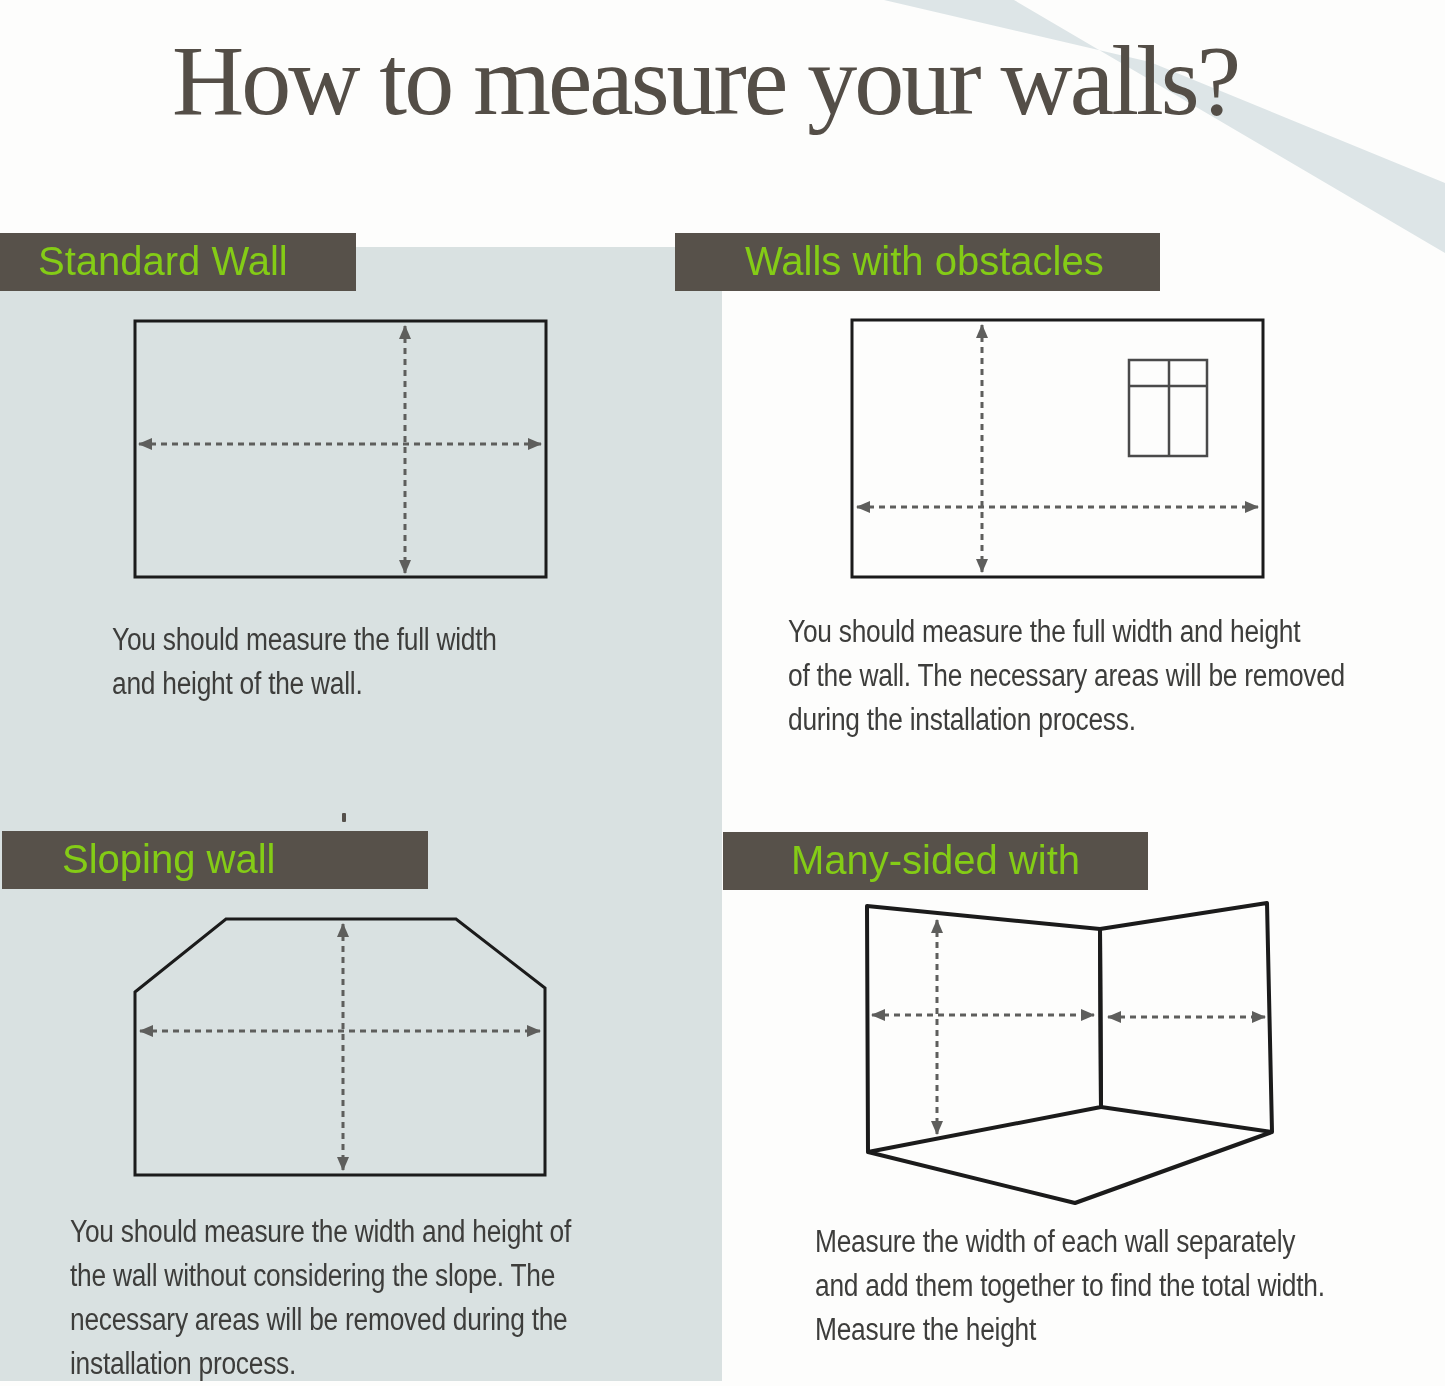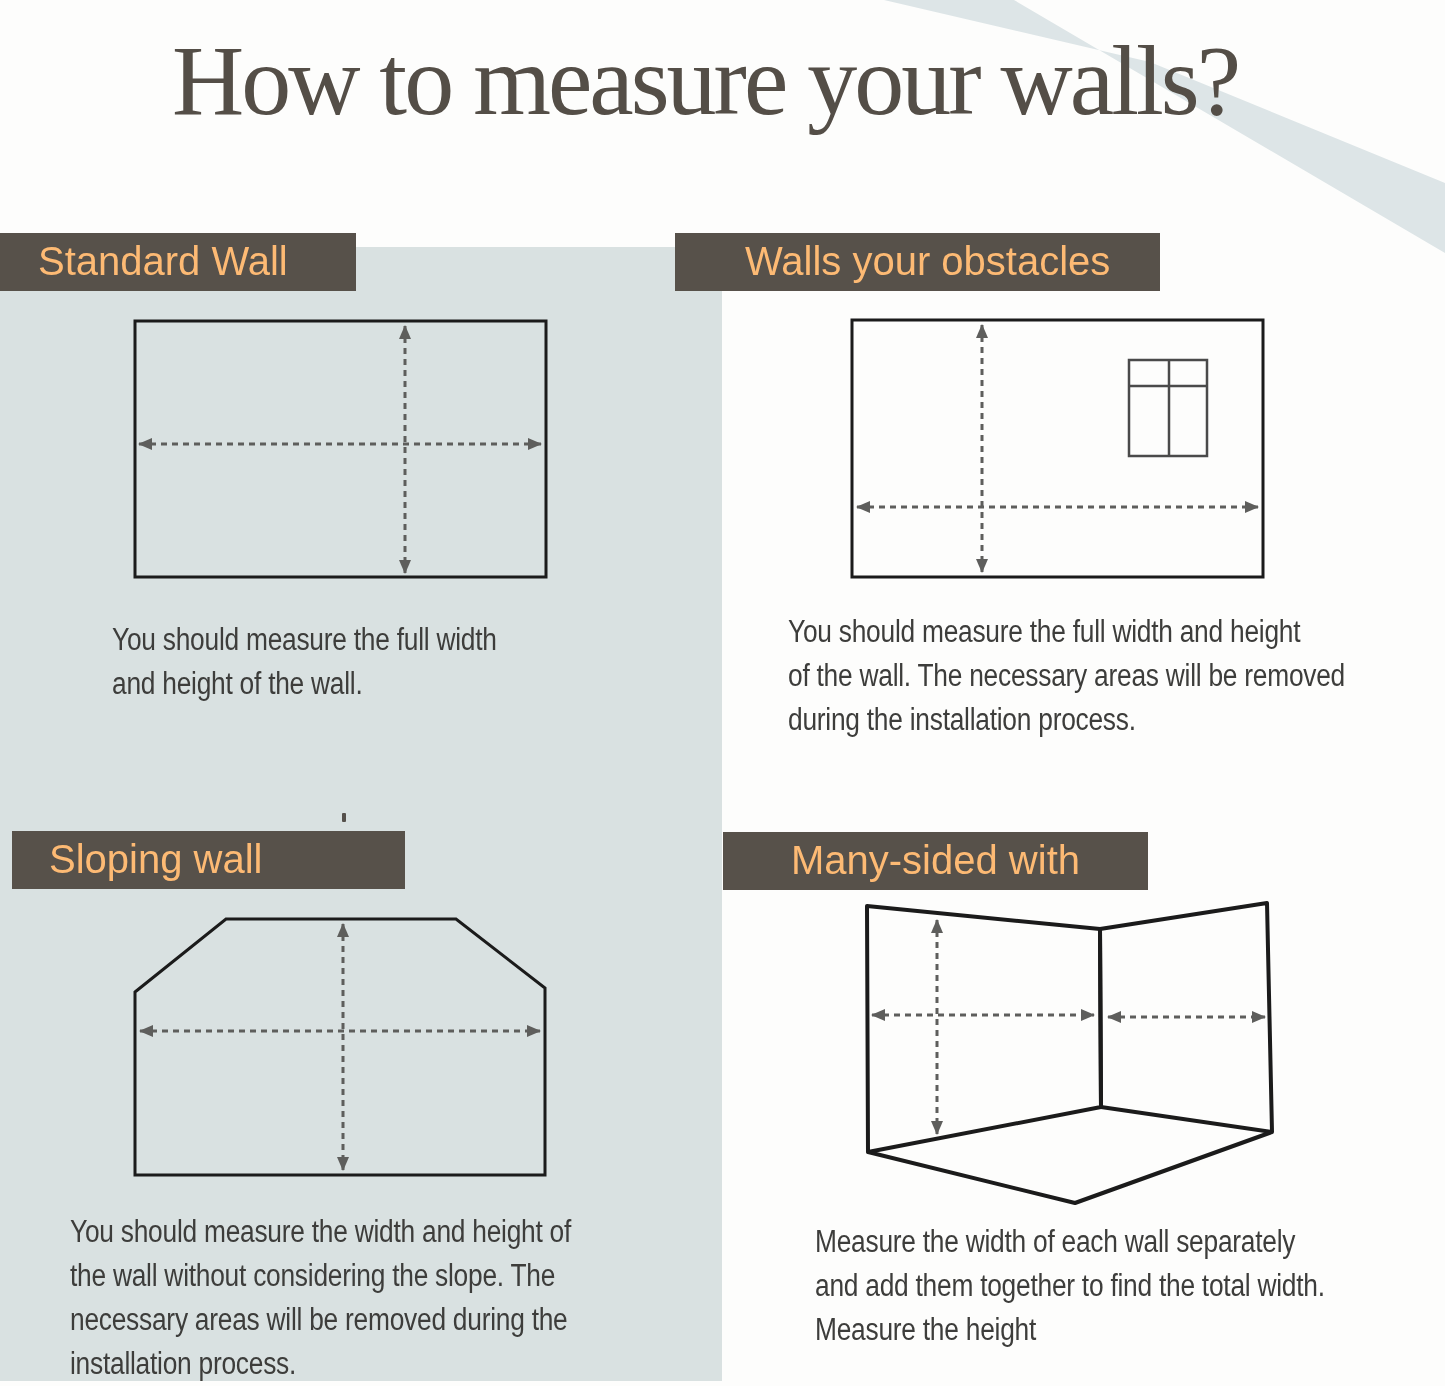--- a/index.html
+++ b/index.html
@@ -32,29 +32,29 @@
     position: absolute;
     left: 0; top: 247px;
     width: 722px; height: 1134px;
     background: #d9e1e1;
     z-index: 1;
   }
   .bar {
     position: absolute;
     height: 58px;
     background: #57514a;
-    color: #fdba74;
+    color: #84cc16;
     font-size: 40px;
     line-height: 57px;
     z-index: 3;
     white-space: nowrap;
   }
   .bar-standard   { left: 0;     top: 233px; width: 356px; padding-left: 38px; }
   .bar-obstacles  { left: 675px; top: 233px; width: 485px; padding-left: 70px; }
-  .bar-sloping    { left: 12px;     top: 831px; width: 393px; padding-left: 37px; }
+  .bar-sloping    { left: 2px;     top: 831px; width: 426px; padding-left: 60px; }
   .bar-manysided  { left: 723px; top: 832px; width: 425px; text-align: center; }
   .diagram { position: absolute; z-index: 2; }
   .d-standard  { left: 131px; top: 317px; }
   .d-obstacles { left: 848px; top: 316px; }
   .d-sloping   { left: 131px; top: 908px; }
   .d-manysided { left: 855px; top: 896px; }
   .caption {
     position: absolute;
     font-size: 31px;
     line-height: 44px;
@@ -90,21 +90,21 @@
   <h1 class="page-title">How to measure your walls?</h1>
 
   <div class="left-panel"></div>
 
   <div class="stray-mark"></div>
 
   <div class="bar bar-standard">
     <span>Standard Wall</span>
   </div>
   <div class="bar bar-obstacles">
-    <span>Walls your obstacles</span>
+    <span>Walls with obstacles</span>
   </div>
   <div class="bar bar-sloping">
     <span>Sloping wall</span>
   </div>
   <div class="bar bar-manysided">
     <span>Many-sided with</span>
   </div>
 
   <svg class="diagram d-standard" width="420" height="266">
     <defs>

